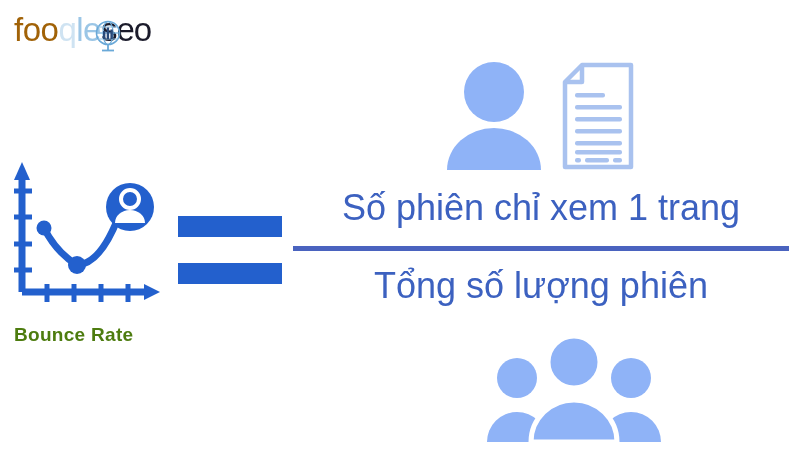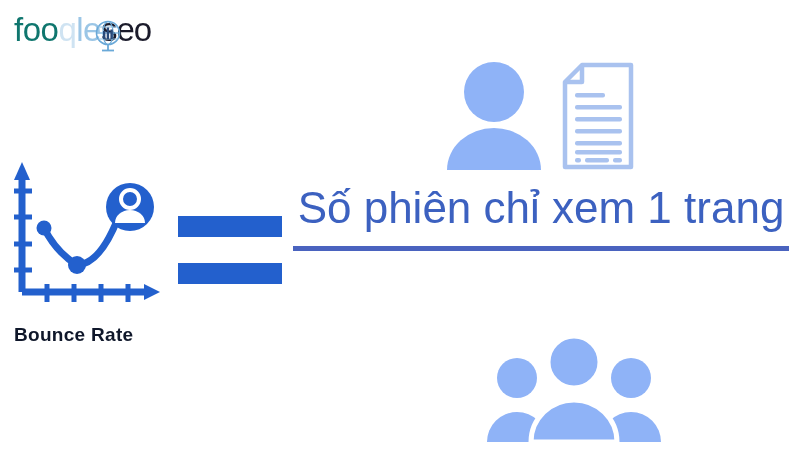--- a/index.html
+++ b/index.html
@@ -27,21 +27,21 @@
     position: absolute;
     left: 0;
     top: 0;
     font-family: "Liberation Sans", sans-serif;
     font-size: 33px;
     letter-spacing: -0.5px;
     line-height: 44px;
     white-space: nowrap;
     font-weight: 400;
   }
-  .logo-part-a { color: #0f766e; }
+  .logo-part-a { color: #a16207; }
   .logo-part-b { color: #cfe3f2; }
   .logo-part-c { color: #9bc6e6; margin-top: 23px; }
   .logo-part-d { color: #1b1b2b; font-weight: 500; letter-spacing: -1px; }
   #logo-globe {
     position: absolute;
     left: 78px;
     top: 11px;
     width: 32px;
     height: 34px;
   }
@@ -54,21 +54,21 @@
     width: 160px;
     height: 150px;
   }
   #bounce-rate-label {
     position: absolute;
     left: 14px;
     top: 324px;
     font-size: 19px;
     font-weight: 700;
     letter-spacing: 0.3px;
-    color: #0f172a;
+    color: #4d7c0f;
     white-space: nowrap;
   }
 
   
   #equals-sign {
     position: absolute;
     left: 178px;
     top: 216px;
     width: 104px;
     height: 68px;
@@ -90,21 +90,21 @@
     top: 182px;
     width: 496px;
     height: 142px;
   }
   #numerator {
     position: absolute;
     left: 0;
     top: 0;
     width: 496px;
     text-align: center;
-    font-size: 44px;
+    font-size: 36px;
     font-weight: 400;
     color: #3c61c0;
     white-space: nowrap;
     line-height: 52px;
     letter-spacing: 0px;
   }
   #fraction-bar {
     position: absolute;
     left: 0;
     top: 64px;
@@ -201,20 +201,21 @@
 <div id="bounce-rate-label">Bounce Rate</div>
 
 <div id="equals-sign">
   <div class="equals-bar top"></div>
   <div class="equals-bar bottom"></div>
 </div>
 
 <div id="fraction">
   <div id="numerator">Số phiên chỉ xem 1 trang</div>
   <div id="fraction-bar"></div>
+  <div id="denominator">Tổng số lượng phiên</div>
 </div>
 
 <svg id="person-icon" viewBox="0 0 102 110">
   <circle cx="51" cy="32" r="30" fill="#8fb3f7"></circle>
   <path d="M 4 110 a 47 42 0 0 1 94 0 z" fill="#8fb3f7"></path>
 </svg>
 
 <svg id="document-icon" viewBox="0 0 72 108">
   <path d="M 20 3 L 69 3 L 69 105 L 3 105 L 3 20 Z" fill="#ffffff" stroke="#a9c2ef" stroke-width="4.5" stroke-linejoin="round"></path>
   <path d="M 20 3 L 20 20 L 3 20" fill="none" stroke="#a9c2ef" stroke-width="4.5" stroke-linejoin="round"></path>

